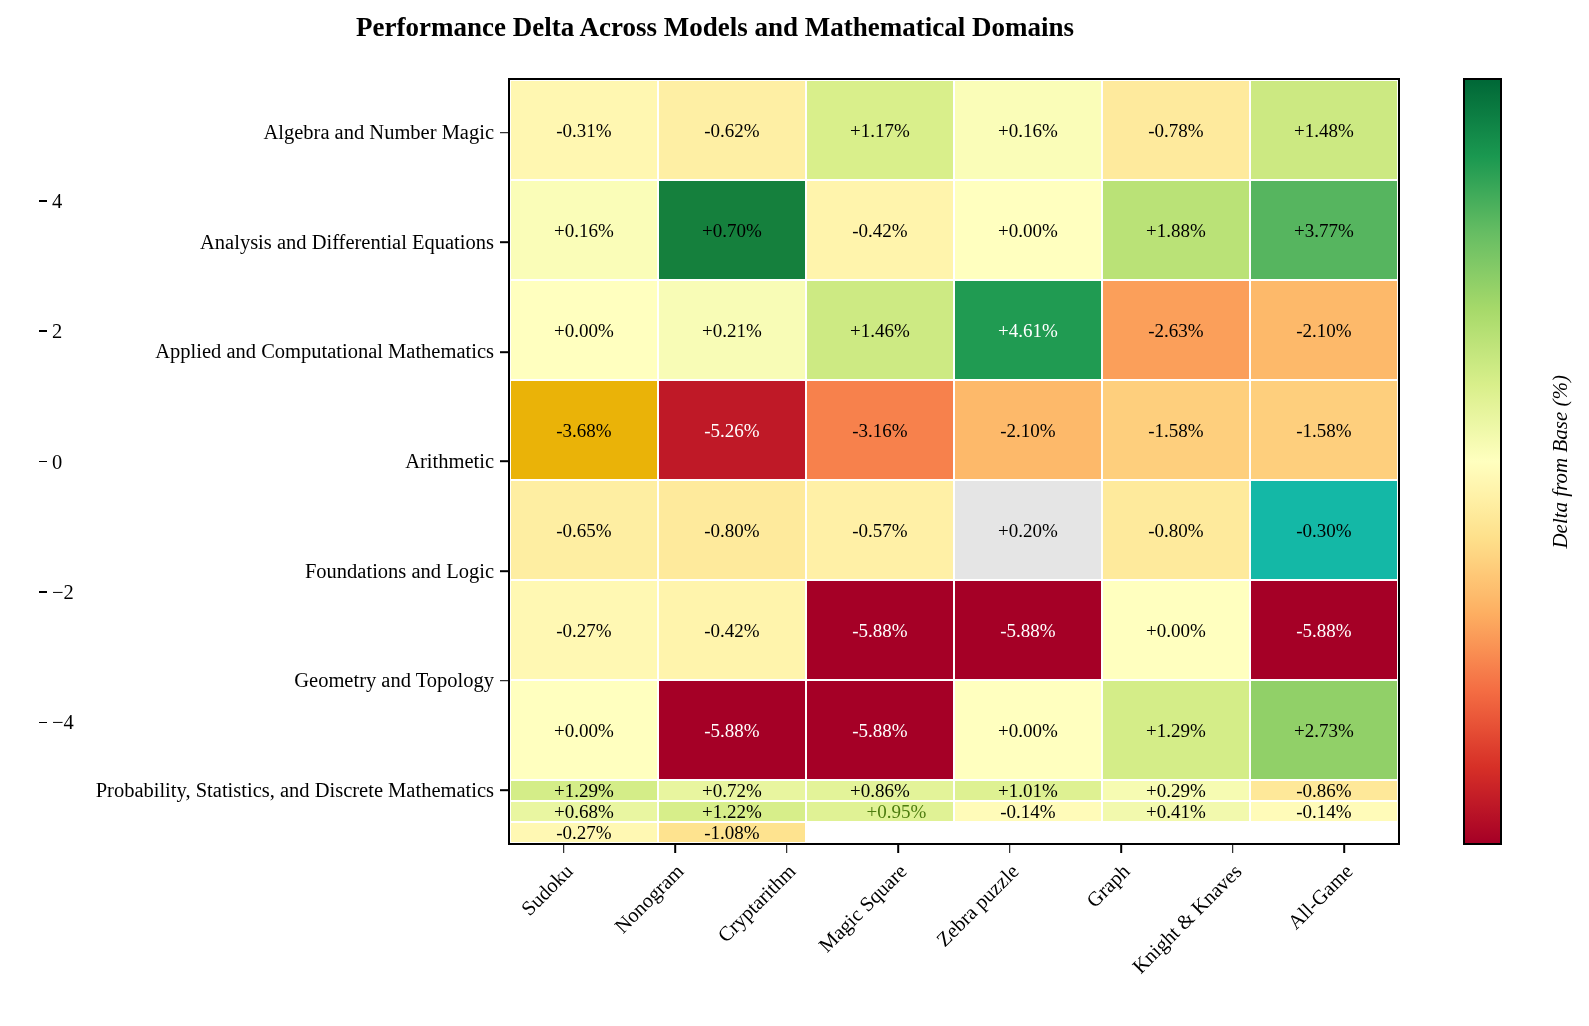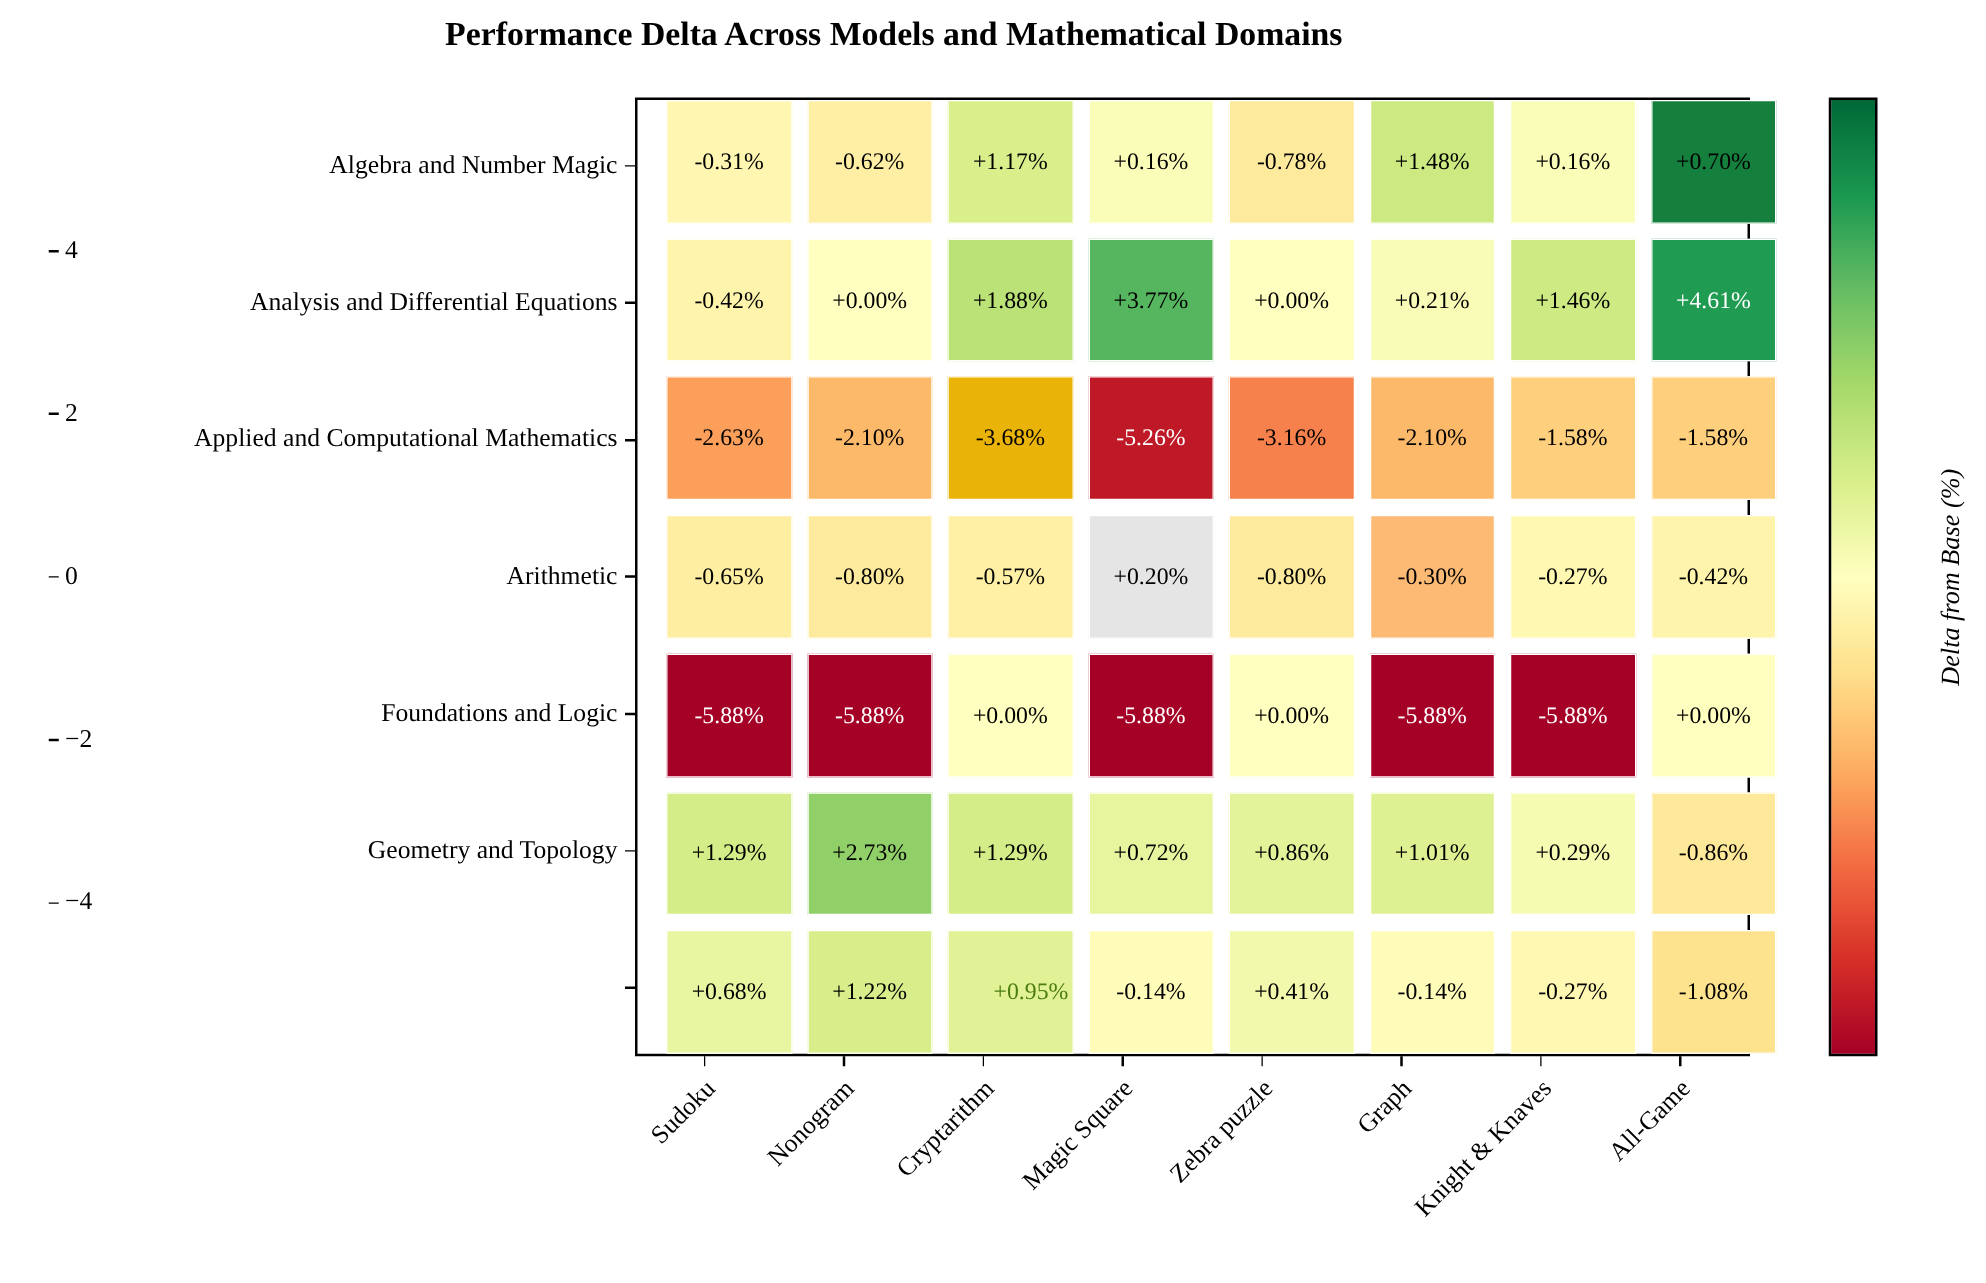--- a/index.html
+++ b/index.html
@@ -48,24 +48,23 @@
     border: 2.4px solid #000000;
     box-sizing: border-box;
     background: #ffffff;
   }
   #heatmap-grid {
     position: absolute;
     left: 0; top: 0;
     width: 100%;
     height: 100%;
     display: grid;
-    grid-template-columns: repeat(8, 1fr);
+    grid-template-columns: repeat(6, 1fr);
     grid-template-rows: repeat(7, 1fr);
-    gap: 12px;
-    margin-left: 23px;
+    gap: 0;
   }
   .hm-cell {
     position: relative;
     display: flex;
     align-items: center;
     justify-content: center;
     box-sizing: border-box;
     border: 1.1px solid #ffffff;
     font-size: 19px;
     font-family: "Liberation Serif", "DejaVu Serif", serif;
@@ -235,20 +234,21 @@
 
   <div id="chart-title">Performance Delta Across Models and Mathematical Domains</div>
 
   <div id="y-tick-labels">
       <div class="y-tick-label">Algebra and Number Magic</div>
       <div class="y-tick-label">Analysis and Differential Equations</div>
       <div class="y-tick-label">Applied and Computational Mathematics</div>
       <div class="y-tick-label">Arithmetic</div>
       <div class="y-tick-label">Foundations and Logic</div>
       <div class="y-tick-label">Geometry and Topology</div>
+      <div class="y-tick-label">Probability, Statistics, and Discrete Mathematics</div>
     </div>
   <div id="y-ticks">
       <div class="y-tick"></div>
       <div class="y-tick"></div>
       <div class="y-tick"></div>
       <div class="y-tick"></div>
       <div class="y-tick"></div>
       <div class="y-tick"></div>
       <div class="y-tick"></div>
     </div>
@@ -335,21 +335,21 @@
         </div>
         <div class="hm-cell" style="background: rgb(255, 240, 166); color: rgb(0, 0, 0);">
           <span>-0.57%</span>
         </div>
         <div class="hm-cell" style="background: #e5e5e5; color: rgb(0, 0, 0);">
           <span>+0.20%</span>
         </div>
         <div class="hm-cell" style="background: rgb(254, 234, 156); color: rgb(0, 0, 0);">
           <span>-0.80%</span>
         </div>
-        <div class="hm-cell" style="background: #fdba74; color: rgb(0, 0, 0);">
+        <div class="hm-cell" style="background: #14b8a6; color: rgb(0, 0, 0);">
           <span>-0.30%</span>
         </div>
         <div class="hm-cell" style="background: rgb(255, 248, 179); color: rgb(0, 0, 0);">
           <span>-0.27%</span>
         </div>
         <div class="hm-cell" style="background: rgb(255, 244, 172); color: rgb(0, 0, 0);">
           <span>-0.42%</span>
         </div>
         <div class="hm-cell" style="background: rgb(165, 0, 38); color: rgb(255, 255, 255);">
           <span>-5.88%</span>

